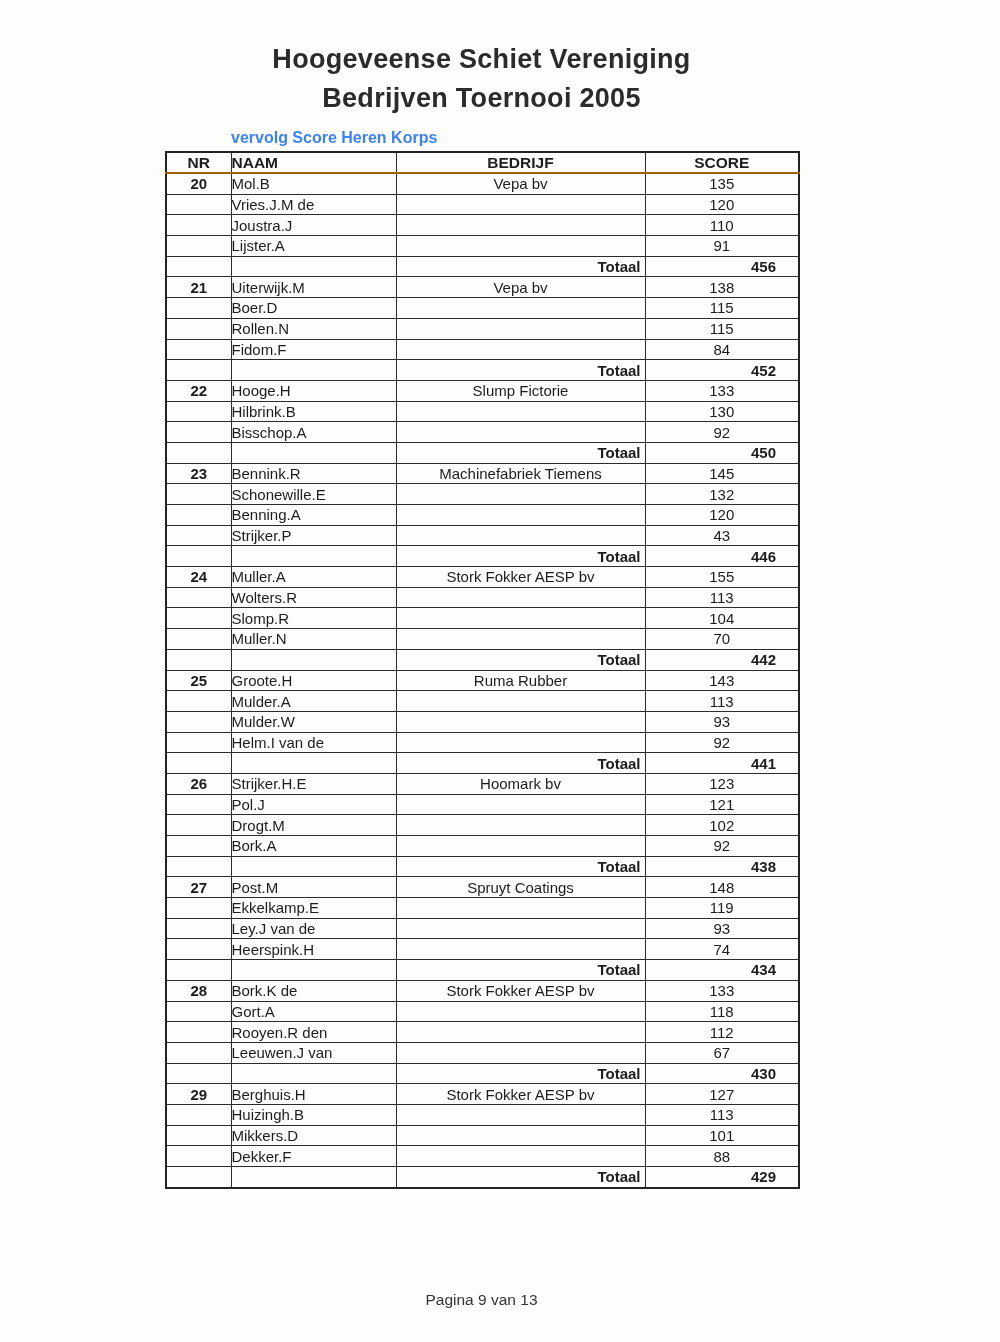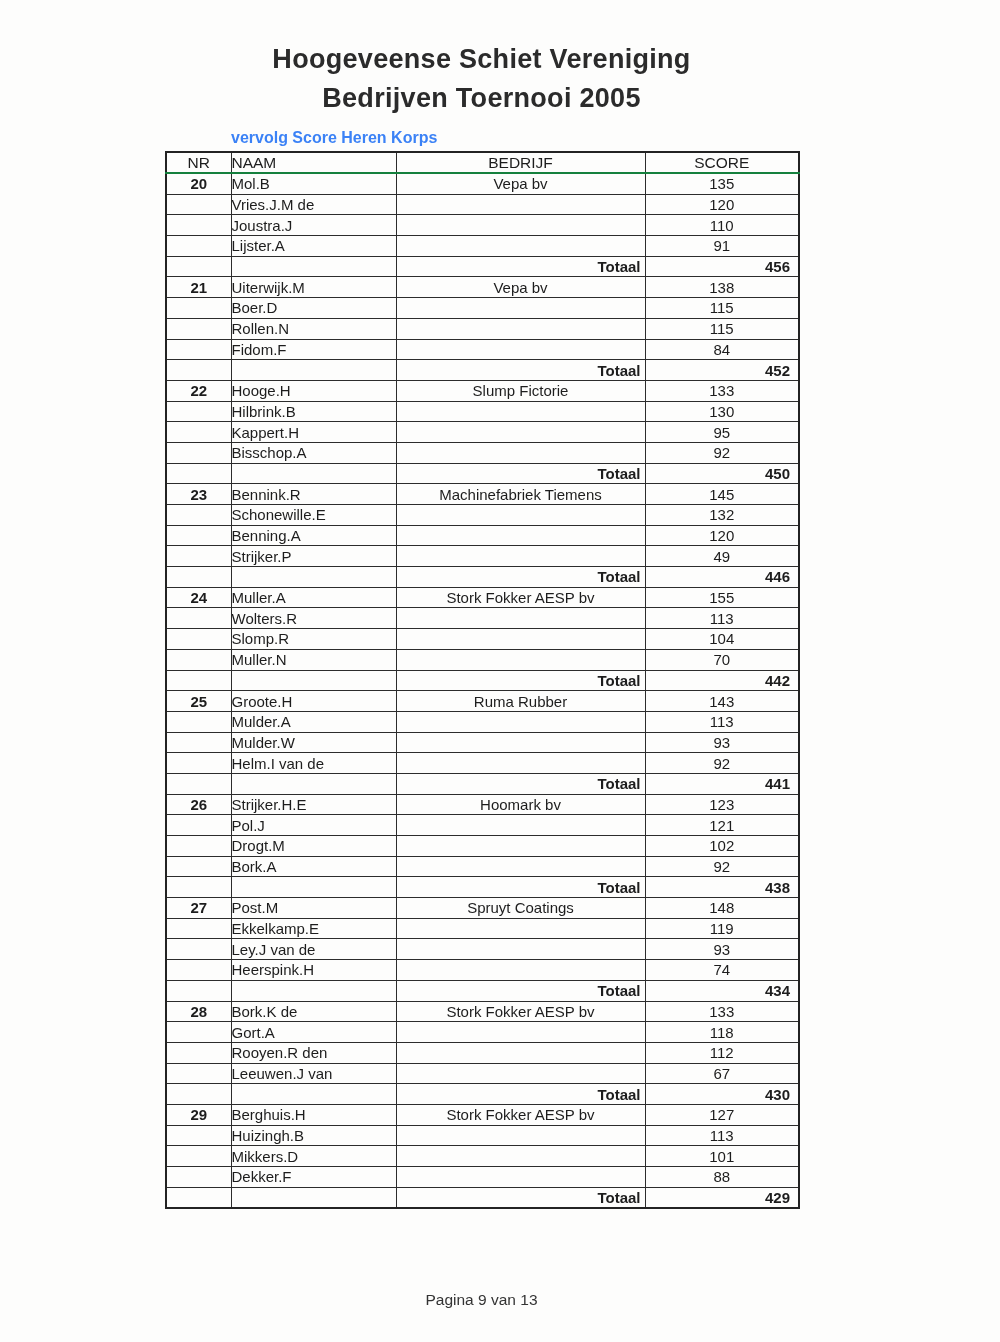--- a/index.html
+++ b/index.html
@@ -55,39 +55,39 @@
     border: 1px solid #2c2c2c;
     padding: 0;
     height: 19.7px;
     font-size: 15px;
     line-height: 19px;
     overflow: hidden;
     white-space: nowrap;
     color: #1d1d1d;
   }
   .score-table thead th {
-    font-weight: normal;
+    font-weight: bold;
     font-size: 15.5px;
-    border-bottom: 2px solid #15803d;
+    border-bottom: 2px solid #a16207;
     height: 19px;
   }
   .c-nr    { text-align: center; }
   .c-naam  { text-align: left; padding-left: 5px; }
   .c-bedrijf { text-align: center; margin-left: 44px; }
   .c-score { text-align: center; }
   td.c-nr  { font-weight: bold; }
   td.totaal-label {
     text-align: right;
     font-weight: bold;
     padding-right: 4px;
   }
   td.totaal-value {
     text-align: right;
     font-weight: bold;
-    padding-right: 8px;
+    padding-right: 22px;
   }
   .footer {
     position: absolute;
     top: 1291px;
     left: 0;
     width: 633px;
     text-align: center;
     font-size: 15.5px;
     color: #343434;
   }
@@ -187,26 +187,20 @@
           <td class="c-score">133</td>
         </tr>
         <tr>
           <td class="c-nr"></td>
           <td class="c-naam">Hilbrink.B</td>
           <td class="c-bedrijf"></td>
           <td class="c-score">130</td>
         </tr>
         <tr>
           <td class="c-nr"></td>
-          <td class="c-naam">Kappert.H</td>
-          <td class="c-bedrijf"></td>
-          <td class="c-score">95</td>
-        </tr>
-        <tr>
-          <td class="c-nr"></td>
           <td class="c-naam">Bisschop.A</td>
           <td class="c-bedrijf"></td>
           <td class="c-score">92</td>
         </tr>
         <tr>
           <td class="c-nr"></td>
           <td class="c-naam"></td>
           <td class="c-bedrijf totaal-label">Totaal</td>
           <td class="c-score totaal-value">450</td>
         </tr>
@@ -225,21 +219,21 @@
         <tr>
           <td class="c-nr"></td>
           <td class="c-naam">Benning.A</td>
           <td class="c-bedrijf"></td>
           <td class="c-score">120</td>
         </tr>
         <tr>
           <td class="c-nr"></td>
           <td class="c-naam">Strijker.P</td>
           <td class="c-bedrijf"></td>
-          <td class="c-score">49</td>
+          <td class="c-score">43</td>
         </tr>
         <tr>
           <td class="c-nr"></td>
           <td class="c-naam"></td>
           <td class="c-bedrijf totaal-label">Totaal</td>
           <td class="c-score totaal-value">446</td>
         </tr>
         <tr>
           <td class="c-nr">24</td>
           <td class="c-naam">Muller.A</td>

